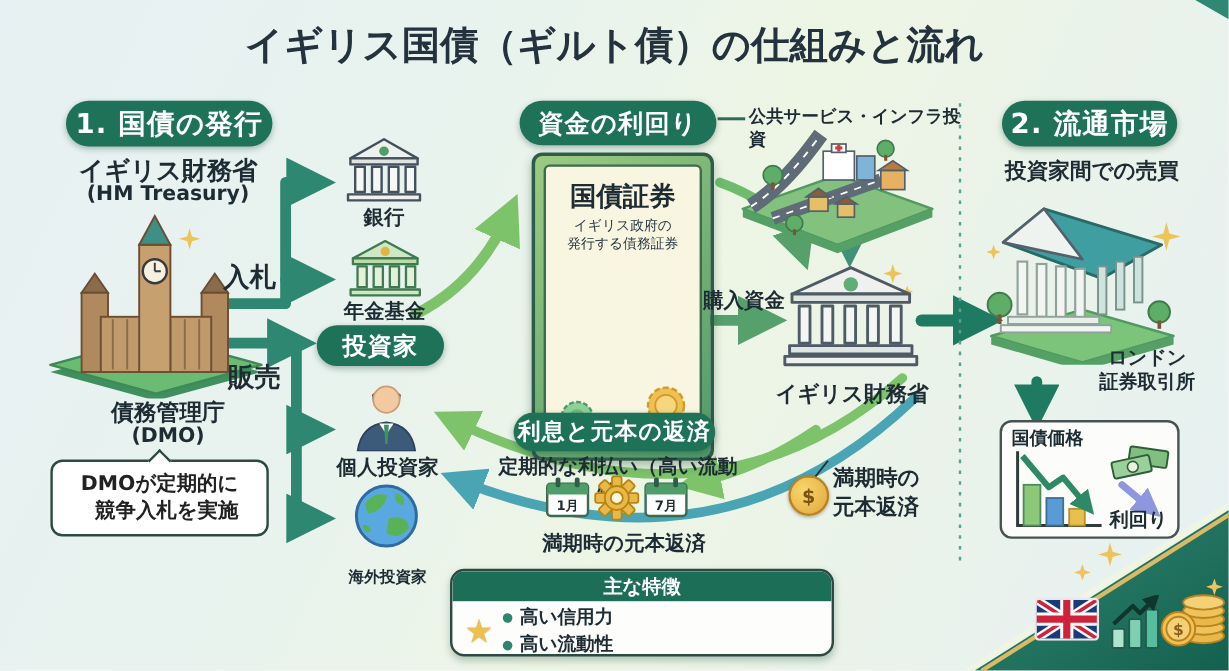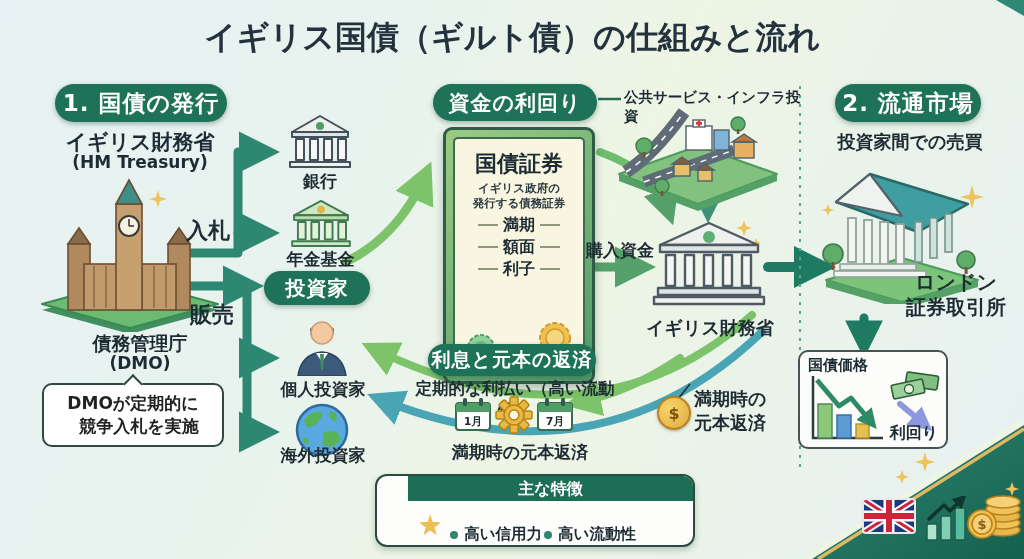--- a/index.html
+++ b/index.html
@@ -31,32 +31,31 @@
     box-shadow:0 4px 8px rgba(20,60,45,.3);padding:7px;box-sizing:border-box;
   }
   .cert-dot{position:absolute;width:6px;height:6px;border-radius:50%;background:#2e5c48;}
   .cert-in{
     width:100%;height:100%;background:#f8f5e0;border:2px solid #3c6b50;border-radius:5px;
     box-sizing:border-box;text-align:center;padding-top:6px;position:relative;
   }
   .cert-item{display:flex;align-items:center;justify-content:center;gap:5px;margin-top:1px;}
   .dash{display:inline-block;width:20px;border-top:2px solid #8a9a7a;}
   .pricebox{
-    position:absolute;left:798px;top:350px;width:150px;height:99px;background:#fcfdfa;
+    position:absolute;left:833px;top:350px;width:150px;height:99px;background:#fcfdfa;
     border:2.5px solid #475352;border-radius:10px;box-sizing:border-box;
   }
   .featbox{
     position:absolute;left:375px;top:474px;width:320px;height:73px;background:#fdfefc;
     border:2px solid #2c4a42;border-radius:12px;overflow:hidden;box-sizing:border-box;
     box-shadow:0 3px 6px rgba(20,60,45,.25);
-    padding-left:31px;
   }
   .feathead{background:#1d6e56;color:#fff;font-weight:800;font-size:16px;text-align:center;height:25px;line-height:25px;}
   .featbody{display:flex;align-items:center;padding:3px 8px 0 10px;gap:8px;}
-  .featcol{display:flex;flex-direction:row;gap:2px;margin-top:20px;}
+  .featcol{display:flex;flex-direction:column;gap:2px;}
   .featitem{display:flex;align-items:center;gap:6px;font-weight:800;font-size:15.5px;color:#1d2b33;white-space:nowrap;}
   .bdot{width:8px;height:8px;border-radius:50%;background:#2e8570;flex:0 0 auto;}
   .coin{
     position:absolute;border-radius:50%;background:radial-gradient(circle at 35% 35%,#f8d56a,#e0a93e);
     border:2px solid #b9831f;display:flex;align-items:center;justify-content:center;
     font-weight:900;color:#7a5210;box-shadow:0 1px 3px rgba(0,0,0,.3);
   }
 </style>
 </head>
 <body>
@@ -209,50 +208,33 @@
   </svg>
   <div class="lbl" style="left:278px;top:378px;width:90px;font-size:17px;">個人投資家</div>
 
   <svg class="abs" style="left:294px;top:402px;" width="56" height="56" viewBox="0 0 56 56">
     <circle cx="28" cy="28" r="25" fill="#5aa8e0" stroke="#2f6b9e" stroke-width="2.5"></circle>
     <path d="M10,18 Q18,7 29,11 Q25,24 13,26 Z" fill="#58b258"></path>
     <path d="M30,30 Q45,26 47,38 Q37,49 28,42 Z" fill="#58b258"></path>
     <path d="M36,9 Q45,11 42,19 Q33,17 36,9 Z" fill="#58b258"></path>
     <path d="M8,36 Q14,34 15,41 Q10,44 8,36 Z" fill="#58b258"></path>
   </svg>
-  <div class="lbl" style="left:278px;top:444px;width:90px;font-size:17px;">海外投資家</div>
+  <div class="lbl" style="left:278px;top:472px;width:90px;font-size:13px;">海外投資家</div>
 
   <div class="pill" style="left:433px;top:84px;width:164px;height:37px;font-size:21px;">資金の利回り</div>
 
   <div class="cert">
     <div class="cert-dot" style="left:11px;top:11px;"></div>
     <div class="cert-dot" style="right:11px;top:11px;"></div>
     <div class="cert-dot" style="left:11px;bottom:11px;"></div>
     <div class="cert-dot" style="right:11px;bottom:11px;"></div>
     <div class="cert-in">
       <div style="font-size:22px;font-weight:900;color:#1d2b33;margin-top:4px;">国債証券</div>
-      <div class="preline" style="font-size:11.5px;font-weight:700;color:#2a3a42;line-height:1.3;margin-top:2px;">イギリス政府の
+      <div class="preline" style="font-size:11.5px;font-weight:400;color:#2a3a42;line-height:1.3;margin-top:2px;">イギリス政府の
 発行する債務証券</div>
-      <div style="margin-top:4px;">
-        <div class="cert-item">
-          <span class="dash"></span>
-            <span style="font-size:16px;font-weight:800;color:#1d2b33;">満期</span>
-            <span class="dash"></span>
-        </div>
-        <div class="cert-item">
-          <span class="dash"></span>
-            <span style="font-size:16px;font-weight:800;color:#1d2b33;">額面</span>
-            <span class="dash"></span>
-        </div>
-        <div class="cert-item">
-          <span class="dash"></span>
-            <span style="font-size:16px;font-weight:800;color:#1d2b33;">利子</span>
-            <span class="dash"></span>
-        </div>
-      </div>
       <svg style="position:absolute;left:10px;bottom:8px;" width="32" height="32" viewBox="0 0 32 32">
         <circle cx="16" cy="16" r="13" fill="#8fd19a" stroke="#4e9a6a" stroke-width="2" stroke-dasharray="4,2"></circle>
         <circle cx="16" cy="16" r="7" fill="#6cbb80"></circle>
       </svg>
       <svg style="position:absolute;right:8px;bottom:2px;" width="40" height="50" viewBox="0 0 40 50">
         <polygon points="13,30 20,46 24,38 30,44 26,28" fill="#4e9a6a"></polygon>
         <circle cx="20" cy="18" r="15" fill="#f0c14e" stroke="#d09a32" stroke-width="2" stroke-dasharray="5,2.5"></circle>
         <circle cx="20" cy="18" r="9" fill="#f6d77e" stroke="#d09a32" stroke-width="1.5"></circle>
       </svg>
     </div>
@@ -362,21 +344,21 @@
       <rect x="110" y="62" width="7" height="40" fill="#cfe3de"></rect>
       <rect x="125" y="58" width="7" height="38" fill="#cfe3de"></rect>
     </g>
     <rect x="20" y="108" width="76" height="6" fill="#e8eee9" stroke="#8fa39b" stroke-width="1.6"></rect>
     <rect x="14" y="115" width="92" height="6" fill="#f2f5f2" stroke="#8fa39b" stroke-width="1.6"></rect>
     <circle cx="13" cy="98" r="10" fill="#5fae67" stroke="#3f7a50" stroke-width="1.6"></circle>
       <rect x="11.4" y="106" width="3.2" height="8" fill="#7a5436"></rect>
     <circle cx="146" cy="104" r="9" fill="#5fae67" stroke="#3f7a50" stroke-width="1.6"></circle>
       <rect x="144.6" y="111" width="3" height="7" fill="#7a5436"></rect>
   </svg>
-  <div class="lbl preline" style="left:900px;top:270px;width:112px;font-size:20px;line-height:1.25;">ロンドン
+  <div class="lbl preline" style="left:900px;top:288px;width:112px;font-size:16px;line-height:1.25;">ロンドン
 証券取引所</div>
 
   <div class="pricebox">
     <div style="position:absolute;left:8px;top:4px;font-size:15px;font-weight:800;color:#1d2b33;">国債価格</div>
     <svg style="position:absolute;left:5px;top:22px;" width="84" height="72" viewBox="0 0 84 72">
       <defs>
           <marker id="mZ" markerWidth="4" markerHeight="4" refX="2.2" refY="2" orient="auto">
             <path d="M0,0 L4,2 L0,4 Z" fill="#2e8a66"></path>
           </marker>
       <marker id="mP" markerWidth="4" markerHeight="4" refX="2.2" refY="2" orient="auto">

